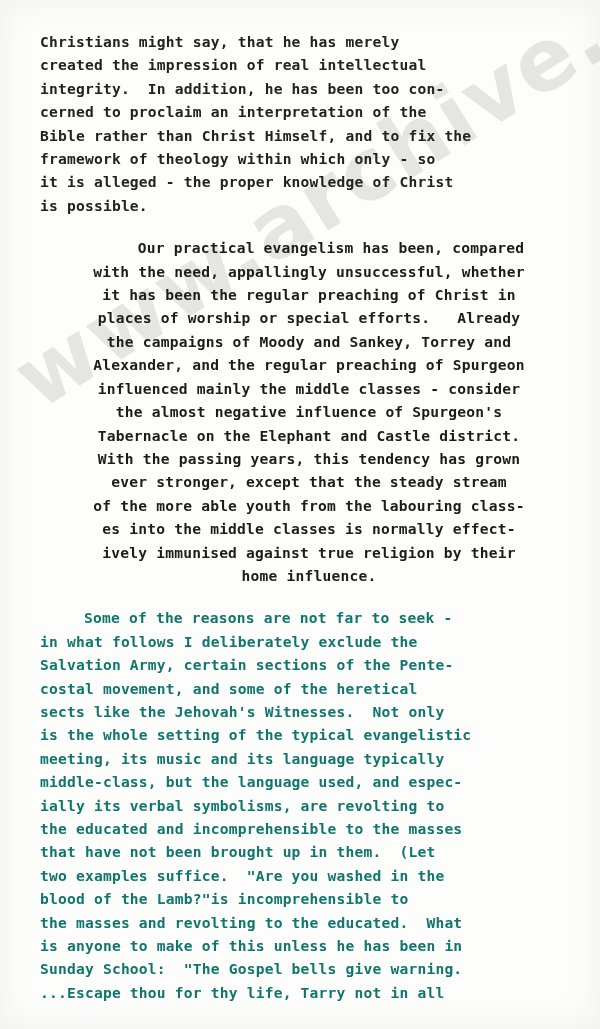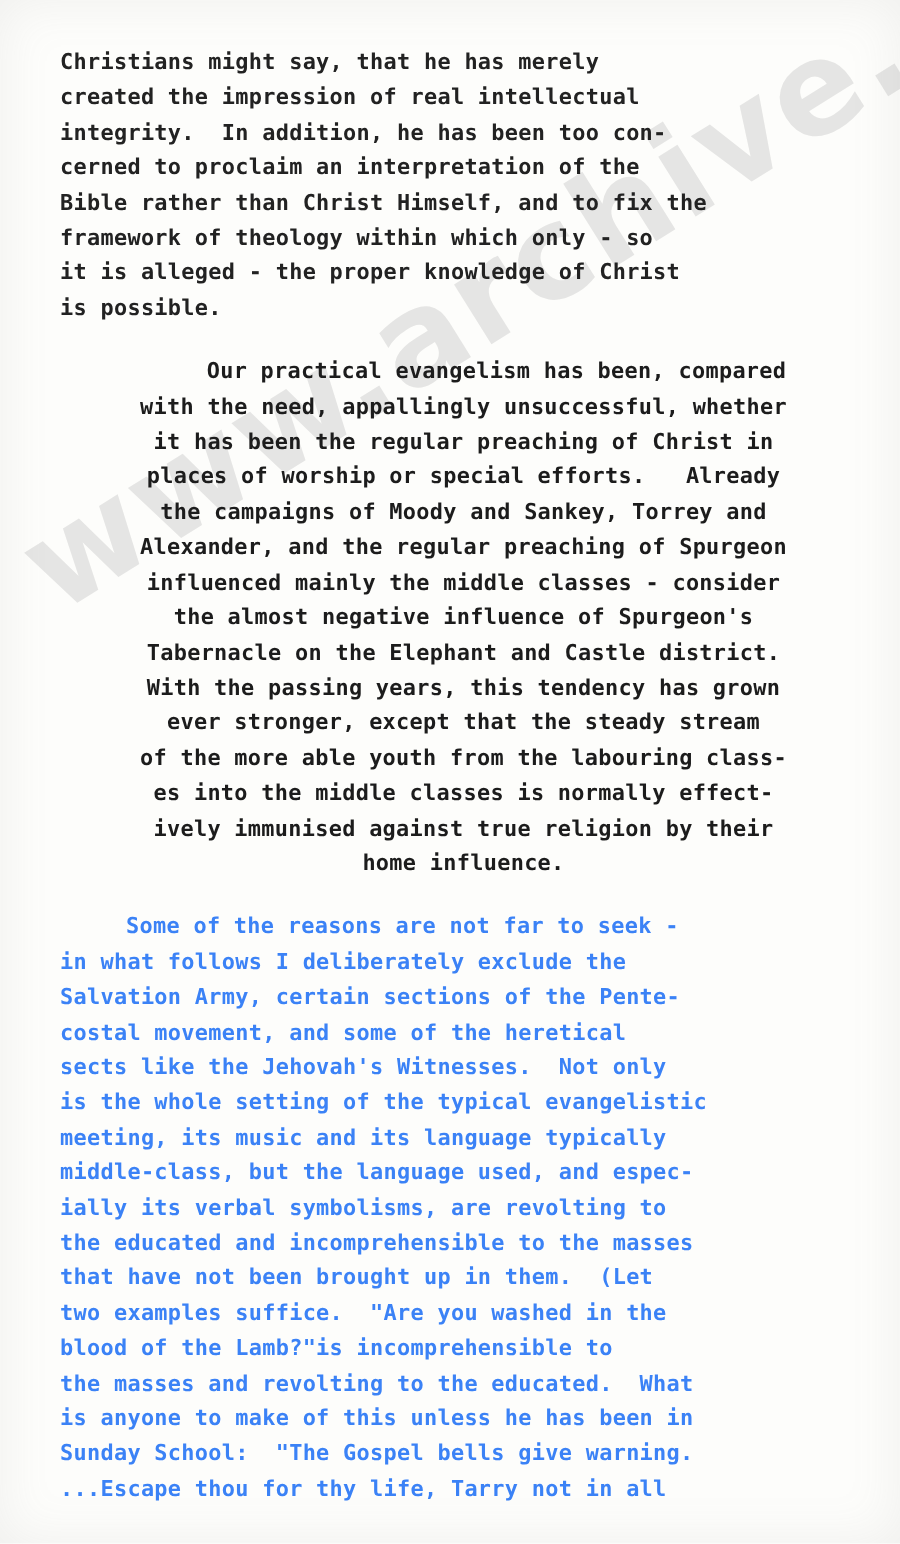--- a/index.html
+++ b/index.html
@@ -63,21 +63,21 @@
     font-weight: bold;
   }
 
   p.para.indented {
     text-indent: 44px;
   }
 
   
   p.para:nth-child(1) { color: #222; }
   p.para:nth-child(2) { color: #1c1c1c; text-align: center; }
-  p.para:nth-child(3) { color: #3b82f6; }
+  p.para:nth-child(3) { color: #0f766e; }
 
   .page-edge-shadow {
     position: absolute;
     inset: 0;
     box-shadow: inset 0 0 34px rgba(140,140,140,0.12);
     pointer-events: none;
     z-index: 4;
   }
 </style>
 </head>

